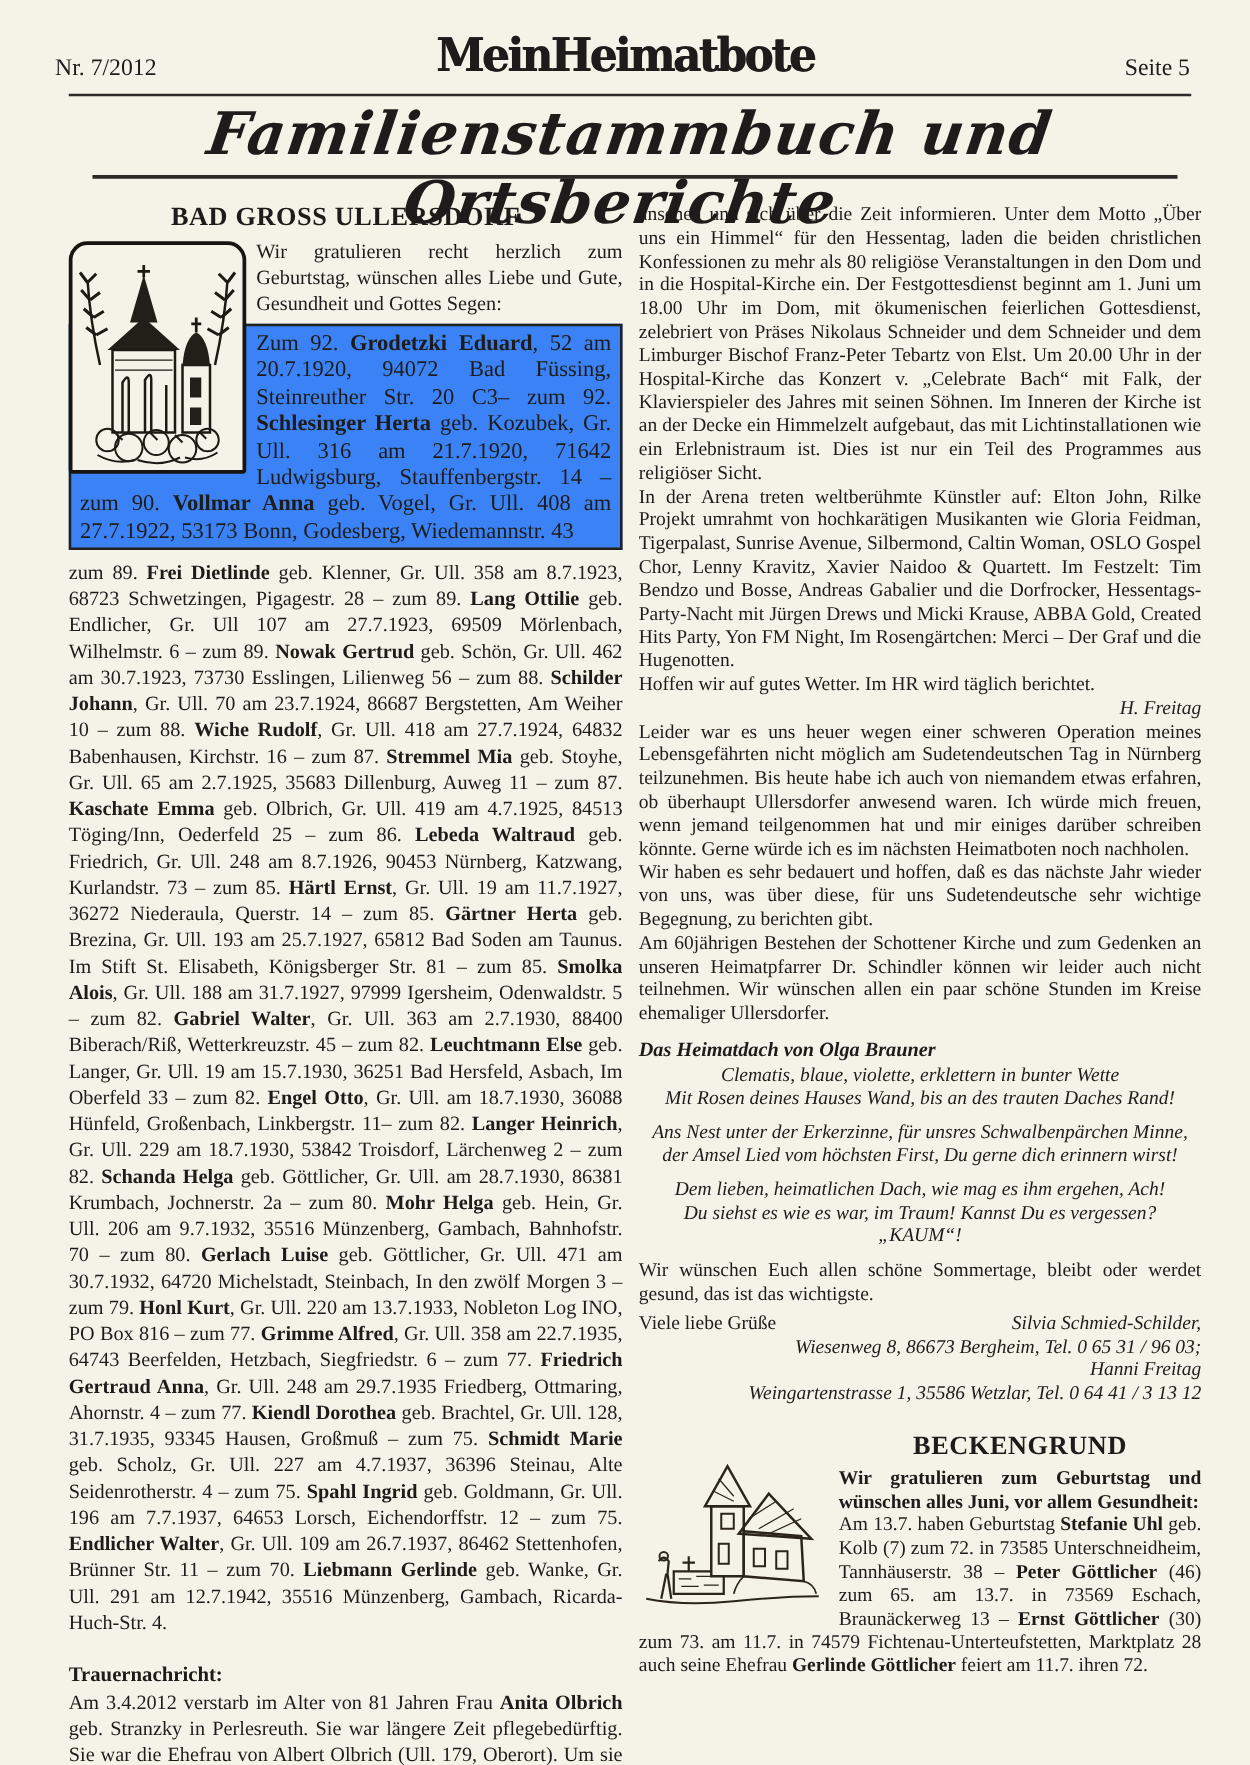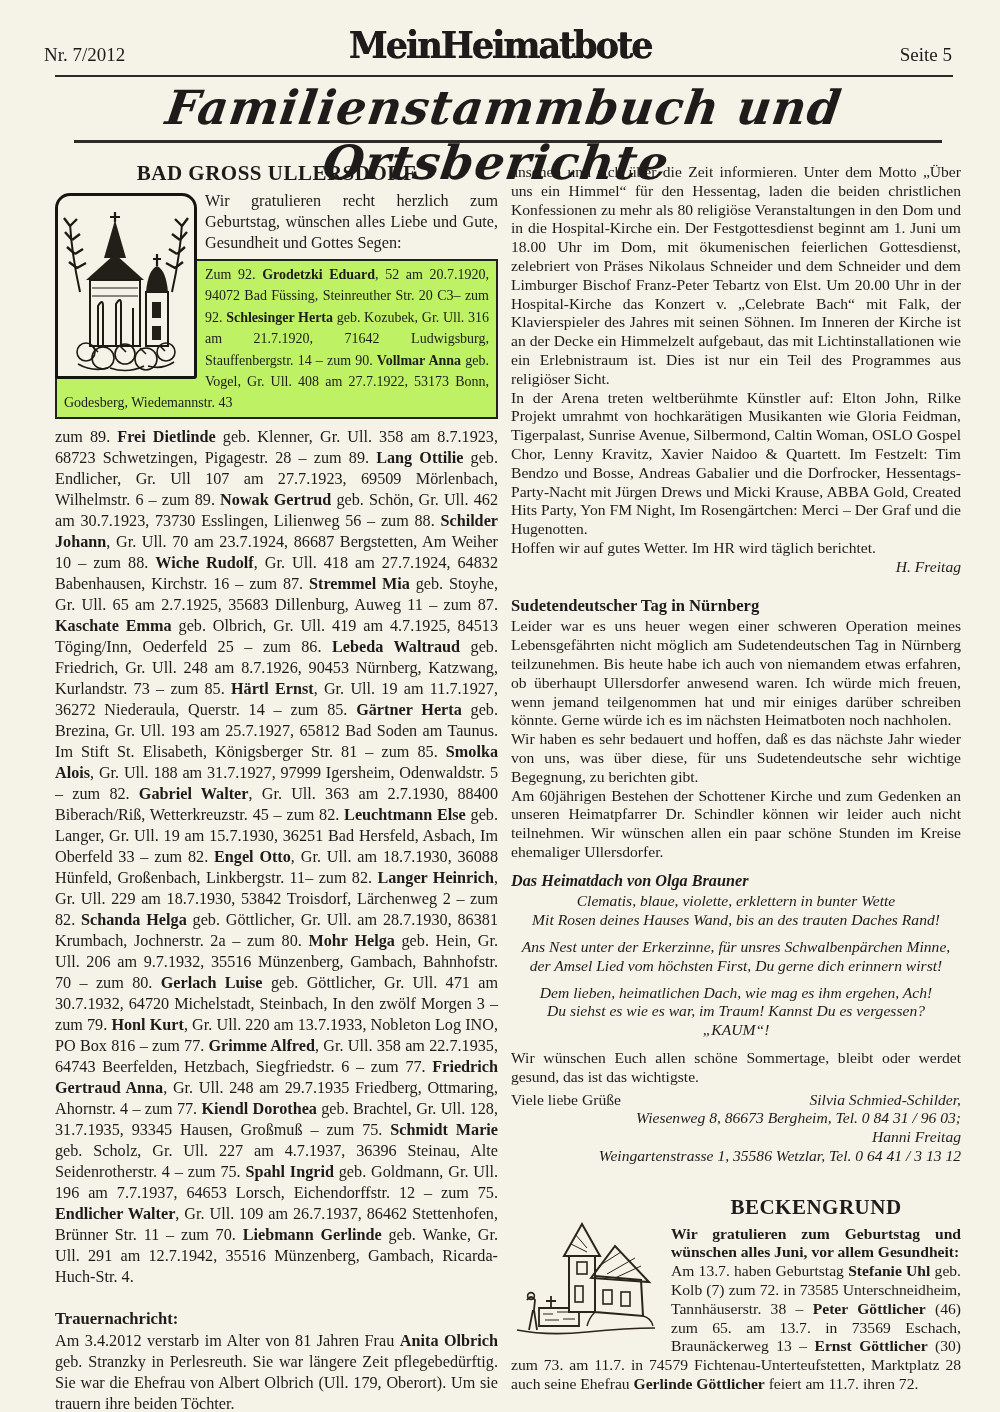--- a/index.html
+++ b/index.html
@@ -18,32 +18,32 @@
   .rule2{position:absolute;left:74px;right:58px;top:140px;height:3px;background:#2c2b27;}
   
   .col{position:absolute;top:163px;text-align:justify;}
   .col-left{left:55px;width:443px;font-size:16.2px;line-height:21px;}
   .col-right{left:511px;width:450px;font-size:15.6px;line-height:18.8px;}
   .col p{margin:0;}
   h3.town{font-size:21px;margin:0 0 7px;text-align:center;letter-spacing:.5px;}
   .church-frame{float:left;width:142px;height:186px;box-sizing:border-box;
         border:3px solid #17150f;border-radius:15px 15px 3px 3px;background:#f5f2e8;
         margin:2px 8px 4px 0;}
-  .graybox{background:#bef264;border:2px solid #23211c;padding:3px 7px;margin-top:5px;
-        font-size:14px;line-height:21.4px;}
+  .graybox{background:#3b82f6;border:2px solid #23211c;padding:3px 7px;margin-top:5px;
+        font-size:18px;line-height:21.4px;}
   .list-para{margin-top:8px !important;}
   h4.subhead{font-size:16.6px;margin:20px 0 2px;text-align:left;}
   .sig{ text-align:right;font-style:italic;}
   .para-gap{margin-top:9px !important;}
   .poem-h{font-size:16.2px;font-weight:bold;font-style:italic;margin:10px 0 2px;text-align:left;}
   .stanza{font-style:italic;text-align:center;margin-bottom:8px;}
   .greet-row{display:flex;justify-content:space-between;margin-top:4px;}
   .greet-row .r{font-style:italic;}
   .addr{text-align:right;font-style:italic;}
-  .beckengrund{margin-top:32px;}
+  .beckengrund{margin-top:22px;}
   .beckengrund h3{margin:0 0 8px;}
   .sketch{float:left;width:150px;height:150px;margin:6px 10px 2px 0;}
   .b-intro{font-weight:bold;}
   svg{display:block;}
 </style>
 </head>
 <body>
 
 <div class="page">
 
@@ -105,21 +105,20 @@
     <p><span>Am 3.4.2012 verstarb im Alter von 81 Jahren Frau </span><span style="font-weight: bold;">Anita Olbrich</span><span> geb. Stranzky in Perlesreuth. Sie war längere Zeit pflegebedürftig. Sie war die Ehefrau von Albert Olbrich (Ull. 179, Oberort). Um sie trauern ihre beiden Töchter.</span></p>
 
   </div>
 
   <div class="col col-right">
     <p>ansehen und sich über die Zeit informieren. Unter dem Motto „Über uns ein Himmel“ für den Hessentag, laden die beiden christlichen Konfessionen zu mehr als 80 religiöse Veranstaltungen in den Dom und in die Hospital-Kirche ein. Der Festgottesdienst beginnt am 1. Juni um 18.00 Uhr im Dom, mit ökumenischen feierlichen Gottesdienst, zelebriert von Präses Nikolaus Schneider und dem Schneider und dem Limburger Bischof Franz-Peter Tebartz von Elst. Um 20.00 Uhr in der Hospital-Kirche das Konzert v. „Celebrate Bach“ mit Falk, der Klavierspieler des Jahres mit seinen Söhnen. Im Inneren der Kirche ist an der Decke ein Himmelzelt aufgebaut, das mit Lichtinstallationen wie ein Erlebnistraum ist. Dies ist nur ein Teil des Programmes aus religiöser Sicht.</p>
     <p>In der Arena treten weltberühmte Künstler auf: Elton John, Rilke Projekt umrahmt von hochkarätigen Musikanten wie Gloria Feidman, Tigerpalast, Sunrise Avenue, Silbermond, Caltin Woman, OSLO Gospel Chor, Lenny Kravitz, Xavier Naidoo &amp; Quartett. Im Festzelt: Tim Bendzo und Bosse, Andreas Gabalier und die Dorfrocker, Hessentags-Party-Nacht mit Jürgen Drews und Micki Krause, ABBA Gold, Created Hits Party, Yon FM Night, Im Rosengärtchen: Merci – Der Graf und die Hugenotten.</p>
     <p>Hoffen wir auf gutes Wetter. Im HR wird täglich berichtet.</p>
     <div class="sig">H. Freitag</div>
 
-    <h4 class="subhead">Sudetendeutscher Tag in Nürnberg</h4>
     <p>Leider war es uns heuer wegen einer schweren Operation meines Lebensgefährten nicht möglich am Sudetendeutschen Tag in Nürnberg teilzunehmen. Bis heute habe ich auch von niemandem etwas erfahren, ob überhaupt Ullersdorfer anwesend waren. Ich würde mich freuen, wenn jemand teilgenommen hat und mir einiges darüber schreiben könnte. Gerne würde ich es im nächsten Heimatboten noch nachholen.</p>
     <p>Wir haben es sehr bedauert und hoffen, daß es das nächste Jahr wieder von uns, was über diese, für uns Sudetendeutsche sehr wichtige Begegnung, zu berichten gibt.</p>
     <p>Am 60jährigen Bestehen der Schottener Kirche und zum Gedenken an unseren Heimatpfarrer Dr. Schindler können wir leider auch nicht teilnehmen. Wir wünschen allen ein paar schöne Stunden im Kreise ehemaliger Ullersdorfer.</p>
 
     <h4 class="poem-h">Das Heimatdach von Olga Brauner</h4>
     <div class="stanza">
       <div>Clematis, blaue, violette, erklettern in bunter Wette</div>
       <div>Mit Rosen deines Hauses Wand, bis an des trauten Daches Rand!</div>
     </div>
     <div class="stanza">
@@ -130,21 +129,21 @@
       <div>Dem lieben, heimatlichen Dach, wie mag es ihm ergehen, Ach!</div>
       <div>Du siehst es wie es war, im Traum! Kannst Du es vergessen?</div>
       <div>„KAUM“!</div>
     </div>
 
     <p class="para-gap">Wir wünschen Euch allen schöne Sommertage, bleibt oder werdet gesund, das ist das wichtigste.</p>
     <div class="greet-row">
       <span>Viele liebe Grüße</span>
       <span class="r">Silvia Schmied-Schilder,</span>
     </div>
-    <div class="addr">Wiesenweg 8, 86673 Bergheim, Tel. 0 84 31 / 96 03;</div>
+    <div class="addr">Wiesenweg 8, 86673 Bergheim, Tel. 0 65 31 / 96 03;</div>
     <div class="addr">Hanni Freitag</div>
     <div class="addr">Weingartenstrasse 1, 35586 Wetzlar, Tel. 0 64 41 / 3 13 12</div>
 
     <div class="beckengrund">
       <div class="sketch">
         <svg viewBox="0 0 150 150" width="150" height="150" stroke="#2b251c" fill="none" stroke-width="2">
 
           <path d="M6 126 q30 6 70 2 t68 -4" stroke-width="1.6"></path>
 
           <path d="M16 96 q4 -6 8 0 l-1 10 l3 20 m-4 -20 l-4 20" stroke-width="1.8"></path>

